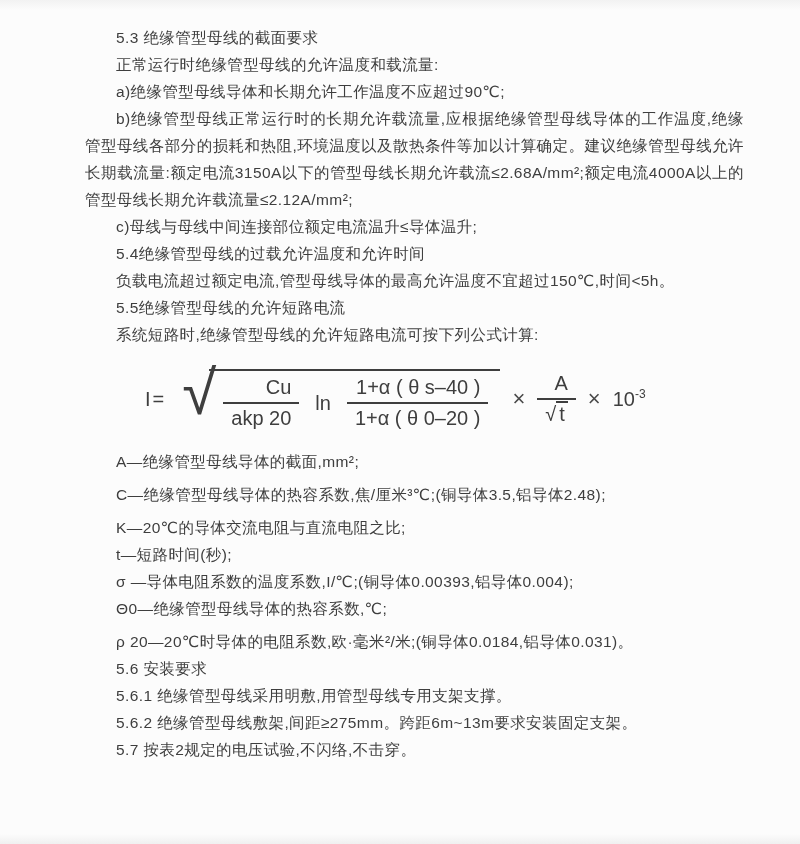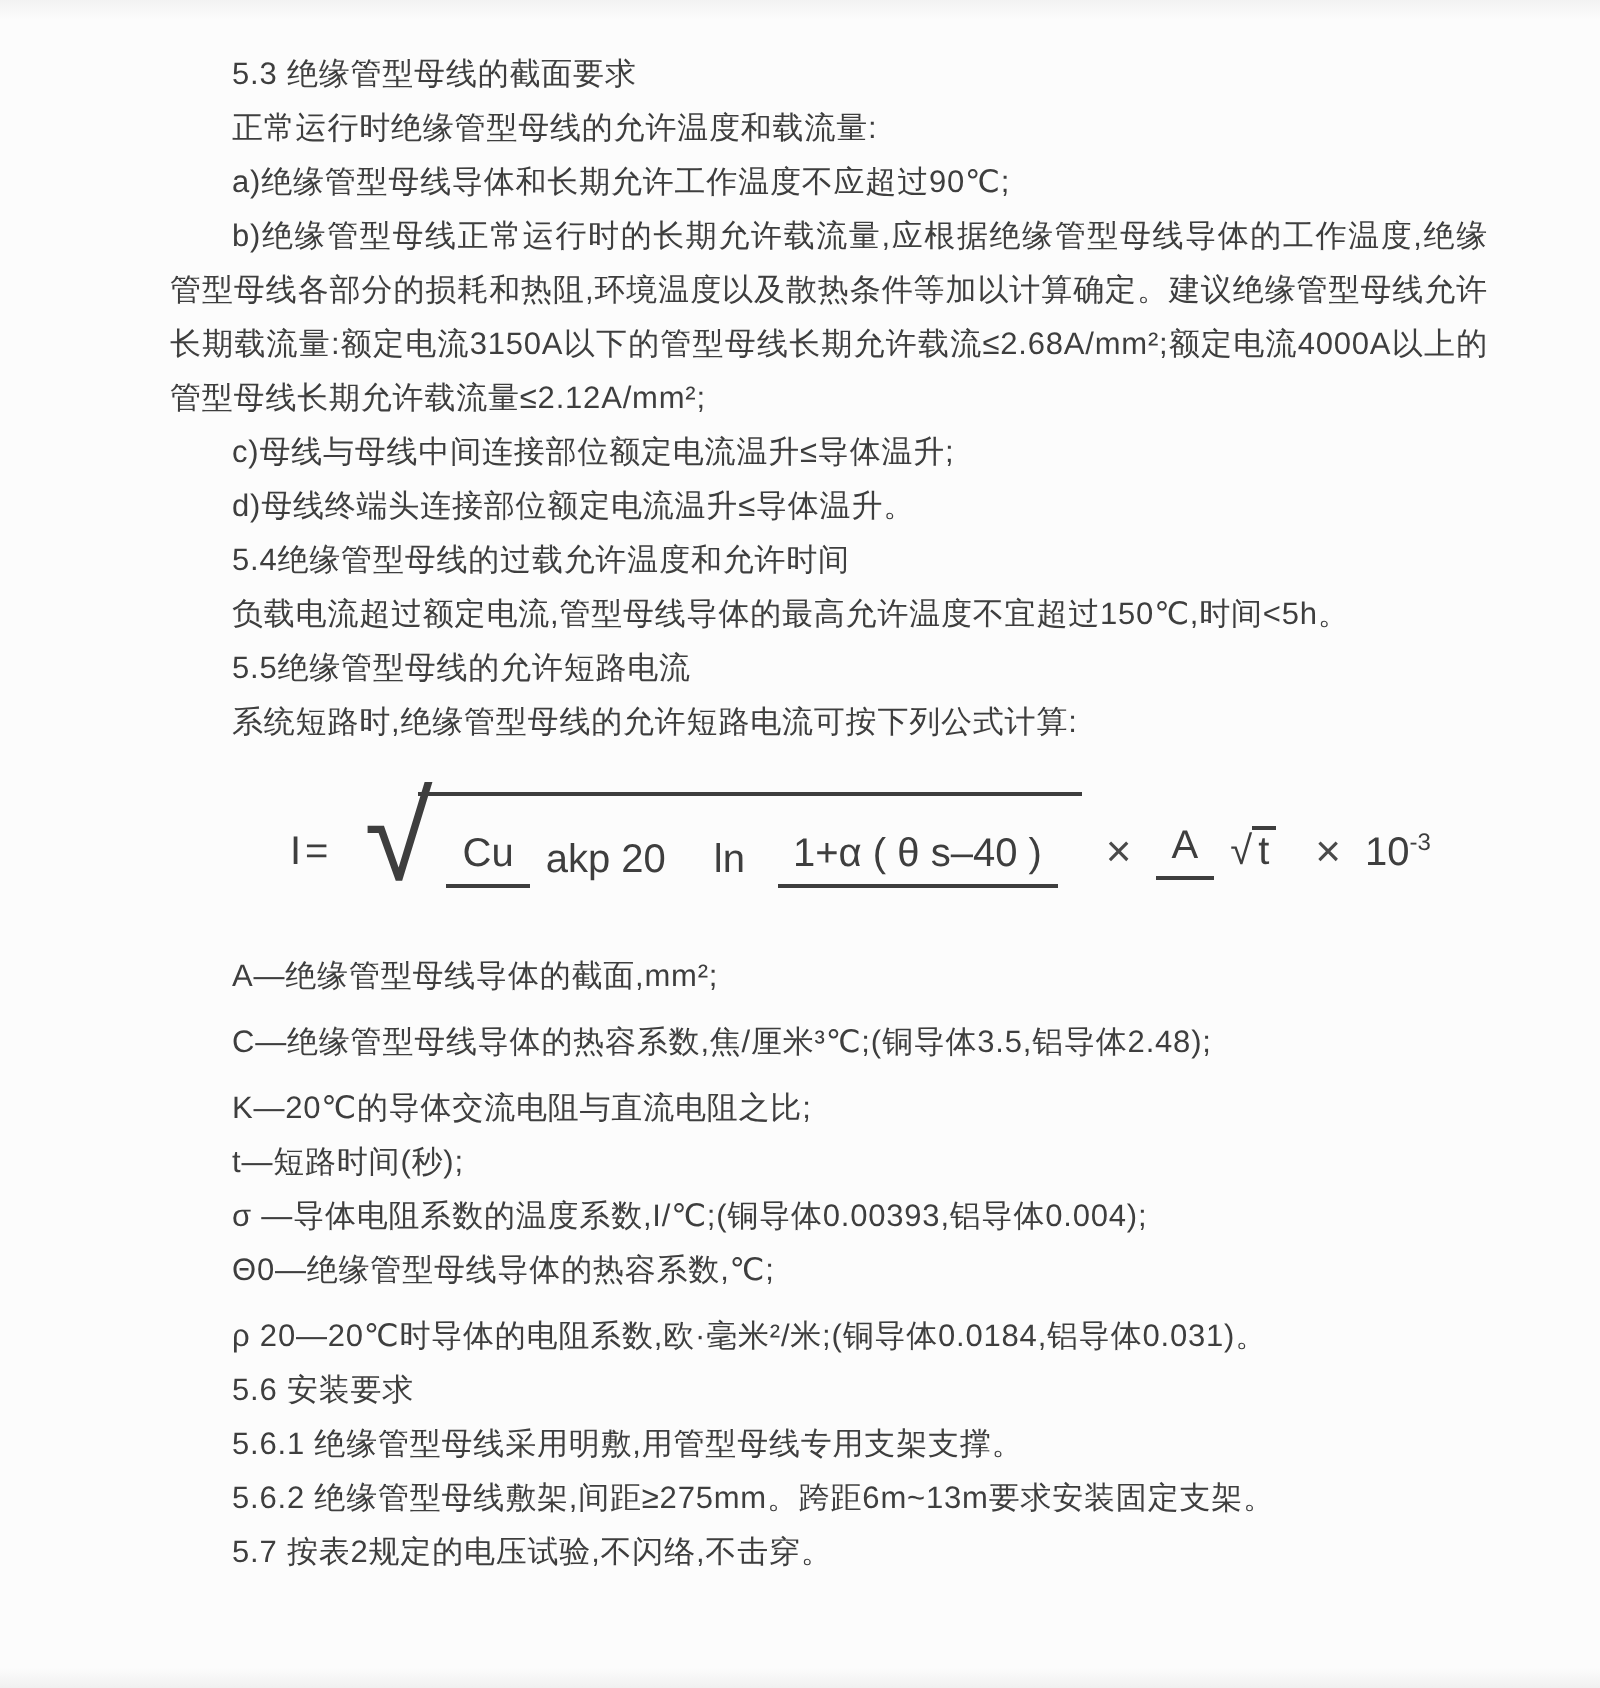--- a/index.html
+++ b/index.html
@@ -52,59 +52,59 @@
   .sqrt-body {
     border-top: 2px solid #3e3e3e;
     display: flex;
     align-items: center;
     gap: 14px;
     padding: 5px 12px 0 14px;
     margin-top: 1px;
   }
   .frac {
     display: inline-flex;
-    flex-direction: row;
+    flex-direction: column;
     text-align: right;
   }
   .frac .num { padding: 0 8px 3px; border-bottom: 2px solid #3e3e3e; white-space: nowrap; }
   .frac .den { padding: 3px 8px 0; white-space: nowrap; }
   .f-ln { margin: 16px 2px; }
   .f-times { margin: 0 12px; font-size: 22px; color: #4a4a4a; }
   .t-ol { border-top: 2px solid #3e3e3e; padding: 0 3px; }
   .f-pow { white-space: nowrap; }
   .f-pow sup { font-size: 12px; }
 </style>
 </head>
 <body style="color: rgb(62, 62, 62);">
 
 <div class="page">
 
   <p class="line">5.3 绝缘管型母线的截面要求</p>
   <p class="line">正常运行时绝缘管型母线的允许温度和载流量:</p>
   <p class="line">a)绝缘管型母线导体和长期允许工作温度不应超过90℃;</p>
   <p class="line">b)绝缘管型母线正常运行时的长期允许载流量,应根据绝缘管型母线导体的工作温度,绝缘管型母线各部分的损耗和热阻,环境温度以及散热条件等加以计算确定。建议绝缘管型母线允许长期载流量:额定电流3150A以下的管型母线长期允许载流≤2.68A/mm²;额定电流4000A以上的管型母线长期允许载流量≤2.12A/mm²;</p>
   <p class="line">c)母线与母线中间连接部位额定电流温升≤导体温升;</p>
-  <p class="line">d)母线终端头连接部位额定电流温升≤导体温升。</p>
   <p class="line">5.4绝缘管型母线的过载允许温度和允许时间</p>
   <p class="line">负载电流超过额定电流,管型母线导体的最高允许温度不宜超过150℃,时间&lt;5h。</p>
   <p class="line">5.5绝缘管型母线的允许短路电流</p>
   <p class="line">系统短路时,绝缘管型母线的允许短路电流可按下列公式计算:</p>
 
   <div class="formula">
     <span class="f-lhs">I=</span>
     <span class="sqrt">
       <span class="rad">√</span>
       <span class="sqrt-body">
         <span class="frac">
           <span class="num">Cu</span>
           <span class="den">akp 20</span>
         </span>
         <span class="f-ln">ln</span>
         <span class="frac">
           <span class="num">1+α ( θ s–40 )</span>
+          <span class="den">1+α ( θ 0–20 )</span>
         </span>
       </span>
     </span>
     <span class="f-times">×</span>
     <span class="frac">
       <span class="num">A</span>
       <span class="den"><span>√</span><span class="t-ol">t</span></span>
     </span>
     <span class="f-times">×</span>
     <span class="f-pow"><span>10</span><sup>-3</sup></span>

